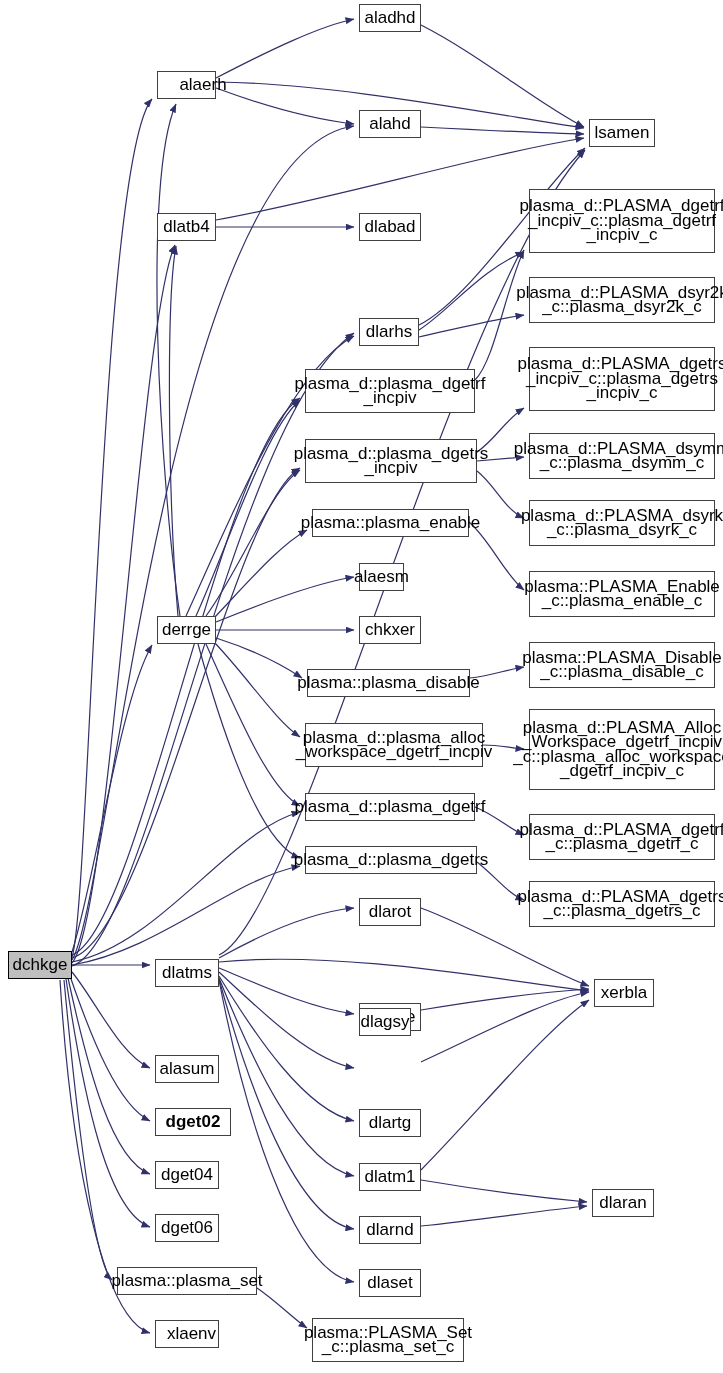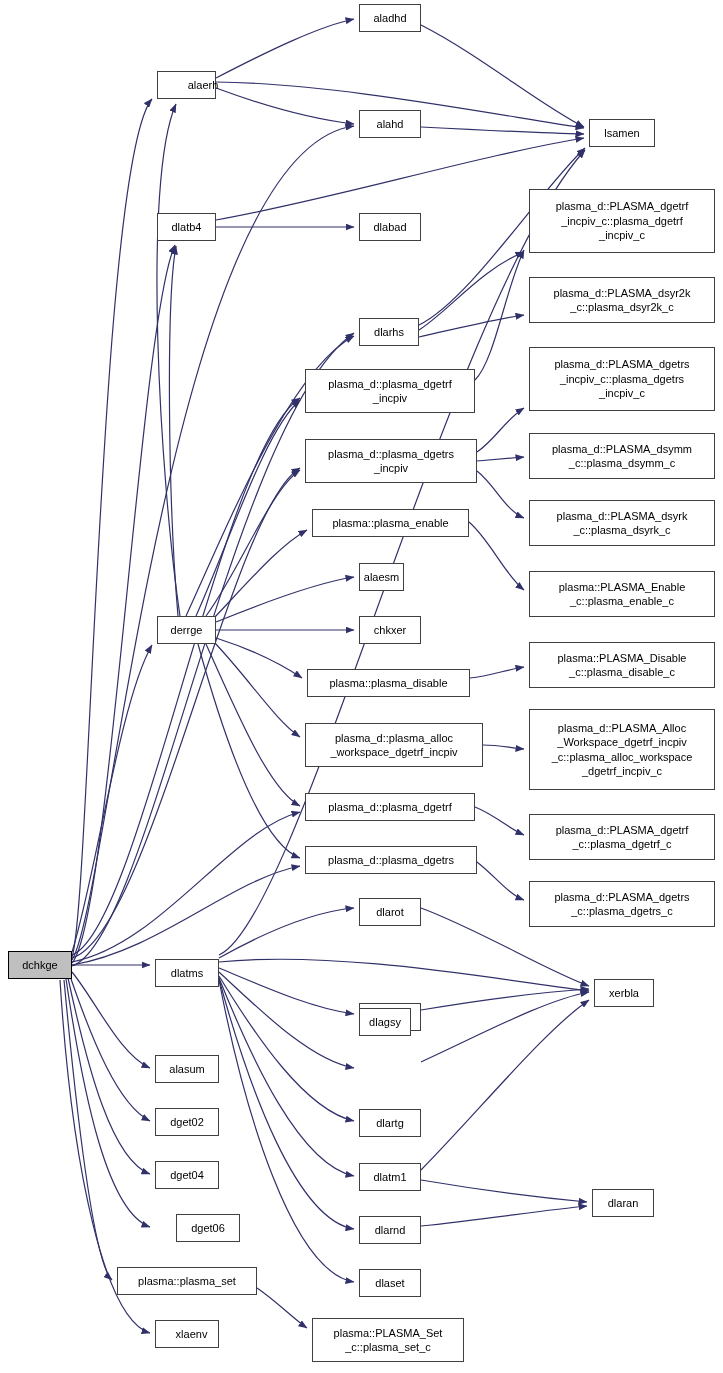--- a/index.html
+++ b/index.html
@@ -22,21 +22,21 @@
     width: 723px;
     height: 1373px;
     pointer-events: none;
   }
   .node {
     position: absolute;
     box-sizing: border-box;
     border: 1px solid #404040;
     background: #ffffff;
     color: #000000;
-    font-size: 11px;
+    font-size: 17px;
     line-height: 14.5px;
     display: flex;
     align-items: center;
     justify-content: center;
     text-align: center;
     padding: 0 3px;
     white-space: pre-line;
     z-index: 3;
   }
   .node.root {
@@ -125,23 +125,23 @@
       <div class="node" style="left: 157px; top: 71px; width: 59px; height: 28px; padding-left: 36px;">alaerh</div>
       <div class="node" style="left: 359px; top: 4px; width: 62px; height: 28px;">aladhd</div>
       <div class="node" style="left: 359px; top: 110px; width: 62px; height: 28px;">alahd</div>
       <div class="node" style="left: 589px; top: 119px; width: 66px; height: 28px;">lsamen</div>
       <div class="node" style="left: 157px; top: 213px; width: 59px; height: 28px;">dlatb4</div>
       <div class="node" style="left: 359px; top: 213px; width: 62px; height: 28px;">dlabad</div>
       <div class="node" style="left: 359px; top: 318px; width: 60px; height: 28px;">dlarhs</div>
       <div class="node" style="left: 157px; top: 616px; width: 59px; height: 28px;">derrge</div>
       <div class="node" style="left: 155px; top: 951px; width: 64px; height: 28px; margin-top: 8px;">dlatms</div>
       <div class="node" style="left: 155px; top: 1055px; width: 64px; height: 28px;">alasum</div>
-      <div class="node" style="left: 155px; top: 1108px; width: 64px; height: 28px;">dget02</div>
+      <div class="node" style="left: 155px; top: 1108px; width: 76px; height: 28px; font-weight: bold;">dget02</div>
       <div class="node" style="left: 155px; top: 1161px; width: 64px; height: 28px;">dget04</div>
-      <div class="node" style="left: 155px; top: 1214px; width: 64px; height: 28px; margin-left: 21px;">dget06</div>
+      <div class="node" style="left: 155px; top: 1214px; width: 64px; height: 28px;">dget06</div>
       <div class="node" style="left: 117px; top: 1267px; width: 140px; height: 28px;">plasma::plasma_set</div>
       <div class="node" style="left: 155px; top: 1320px; width: 64px; height: 28px; padding-left: 12px;">xlaenv</div>
       <div class="node" style="left: 305px; top: 369px; width: 170px; height: 44px;">plasma_d::plasma_dgetrf
 _incpiv</div>
       <div class="node" style="left: 305px; top: 439px; width: 172px; height: 44px;">plasma_d::plasma_dgetrs
 _incpiv</div>
       <div class="node" style="left: 312px; top: 509px; width: 157px; height: 28px;">plasma::plasma_enable</div>
       <div class="node" style="left: 359px; top: 563px; width: 45px; height: 28px;">alaesm</div>
       <div class="node" style="left: 359px; top: 616px; width: 62px; height: 28px;">chkxer</div>
       <div class="node" style="left: 307px; top: 669px; width: 163px; height: 28px;">plasma::plasma_disable</div>

